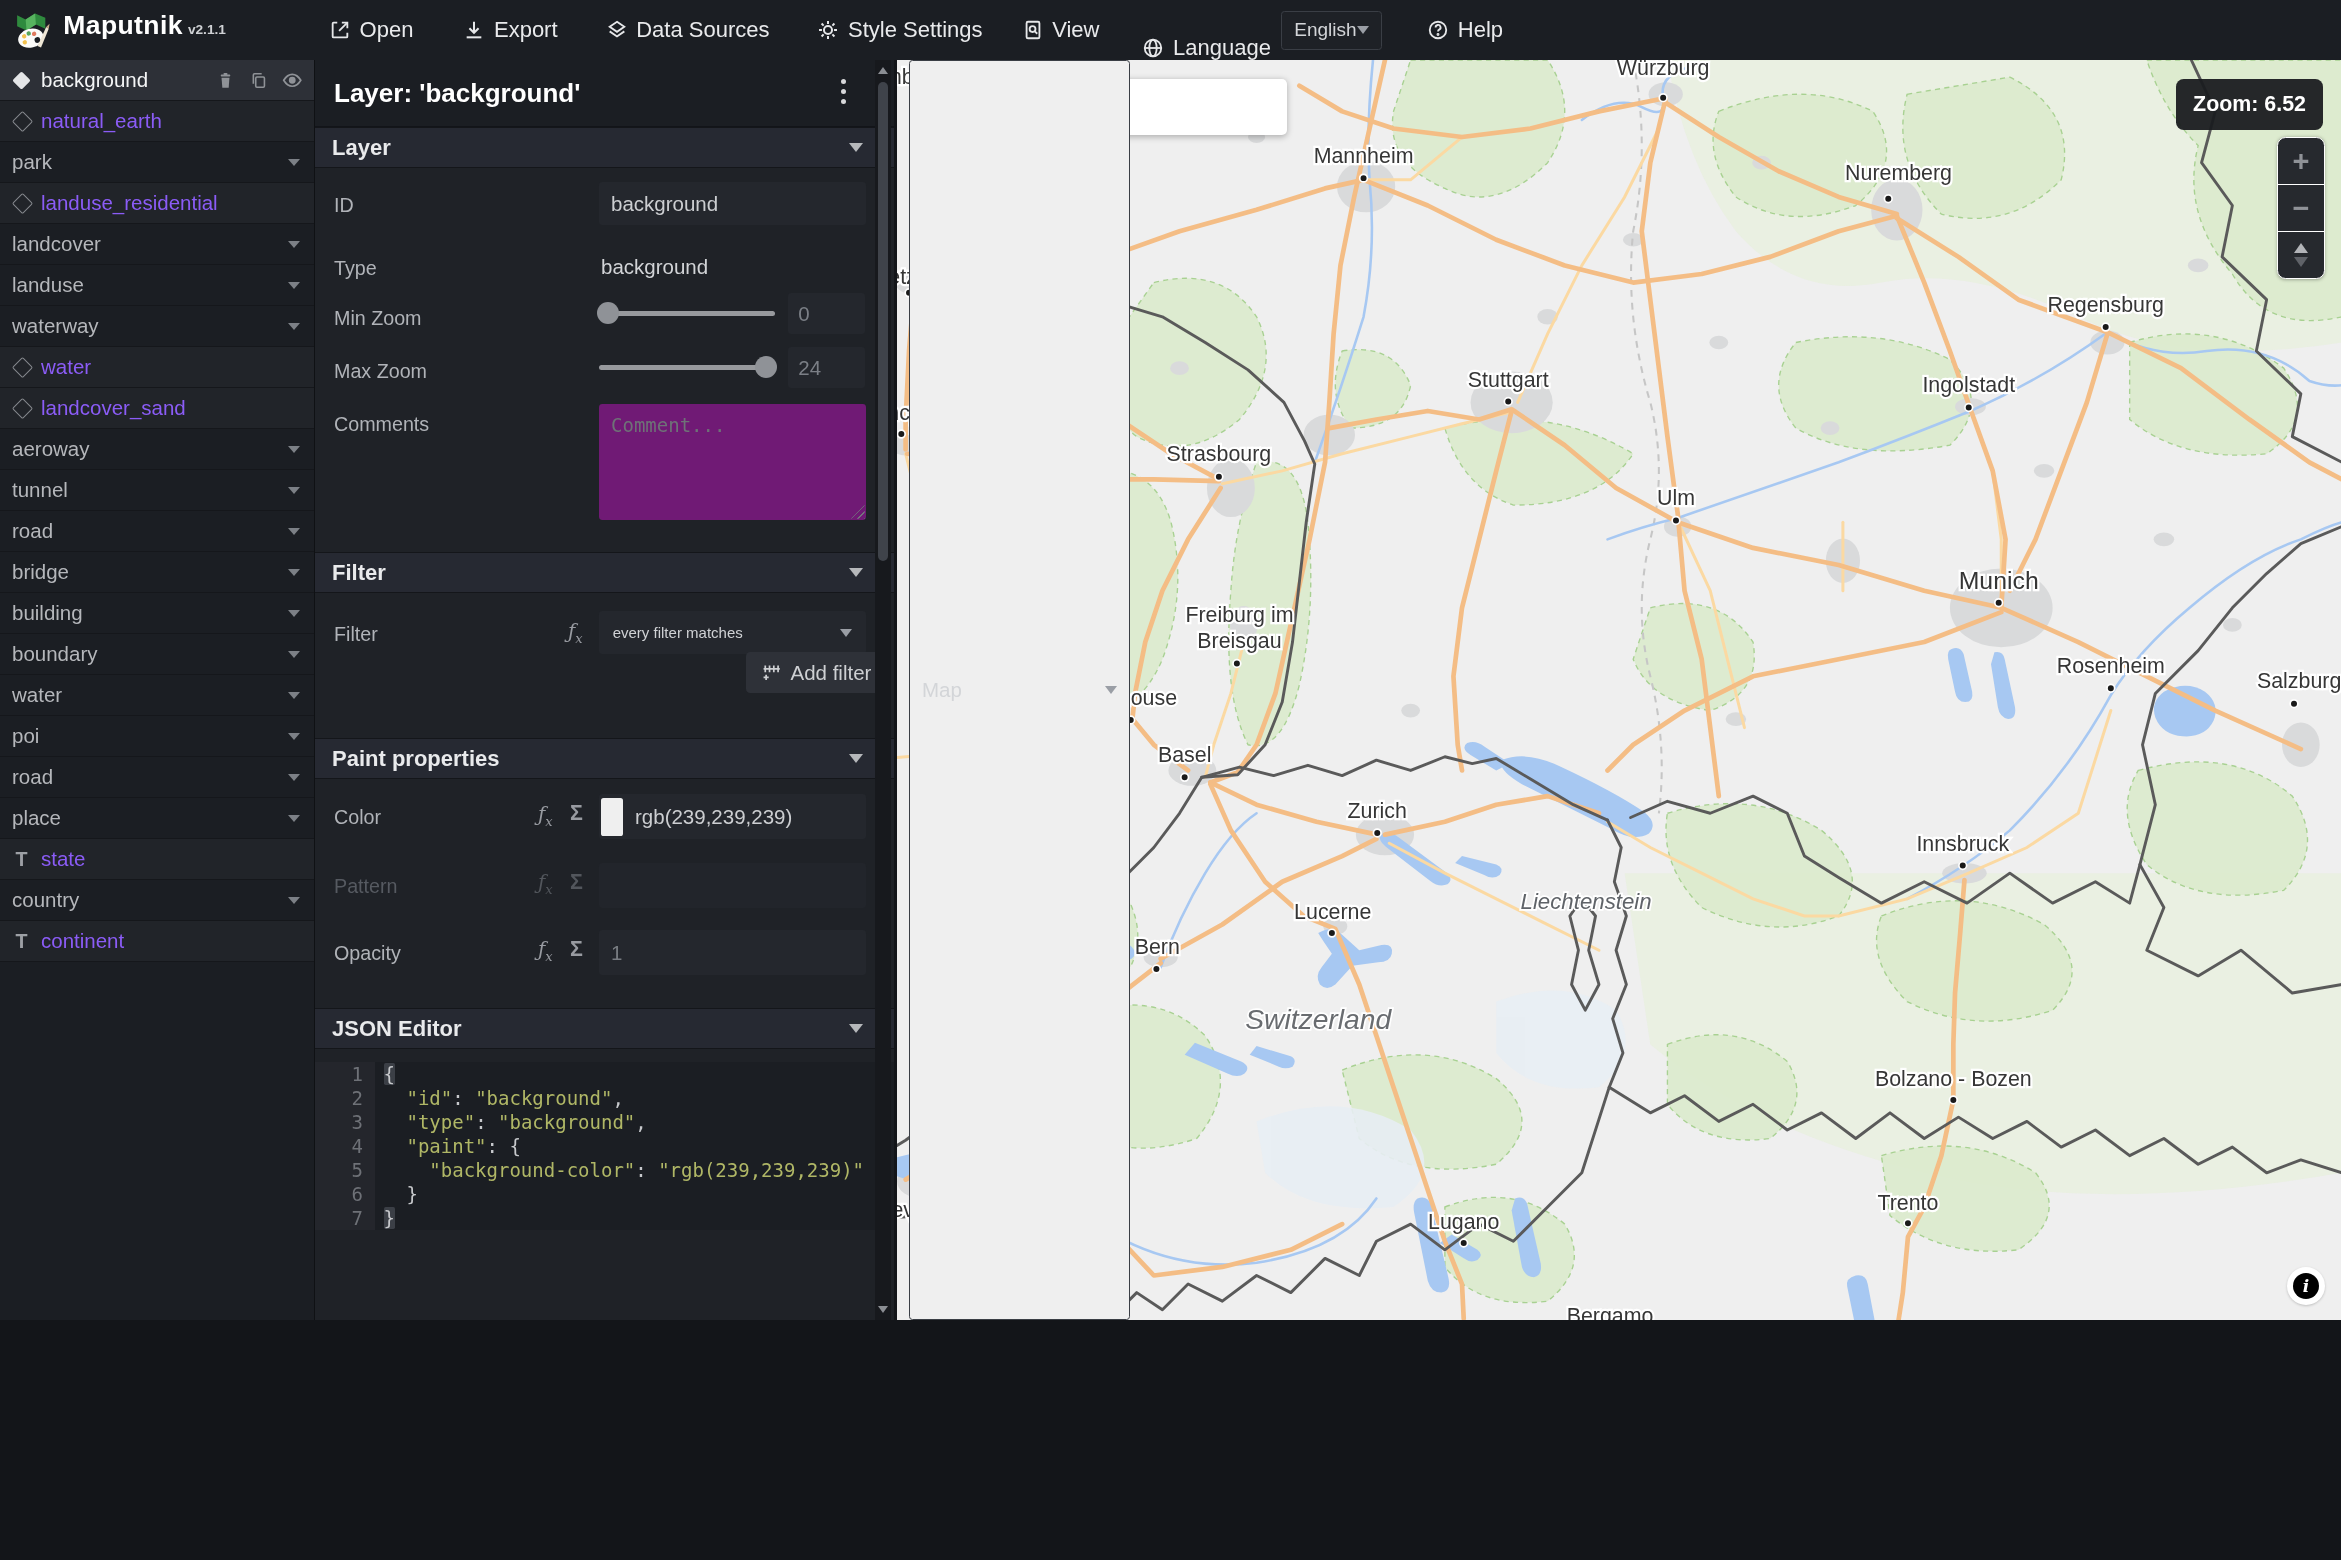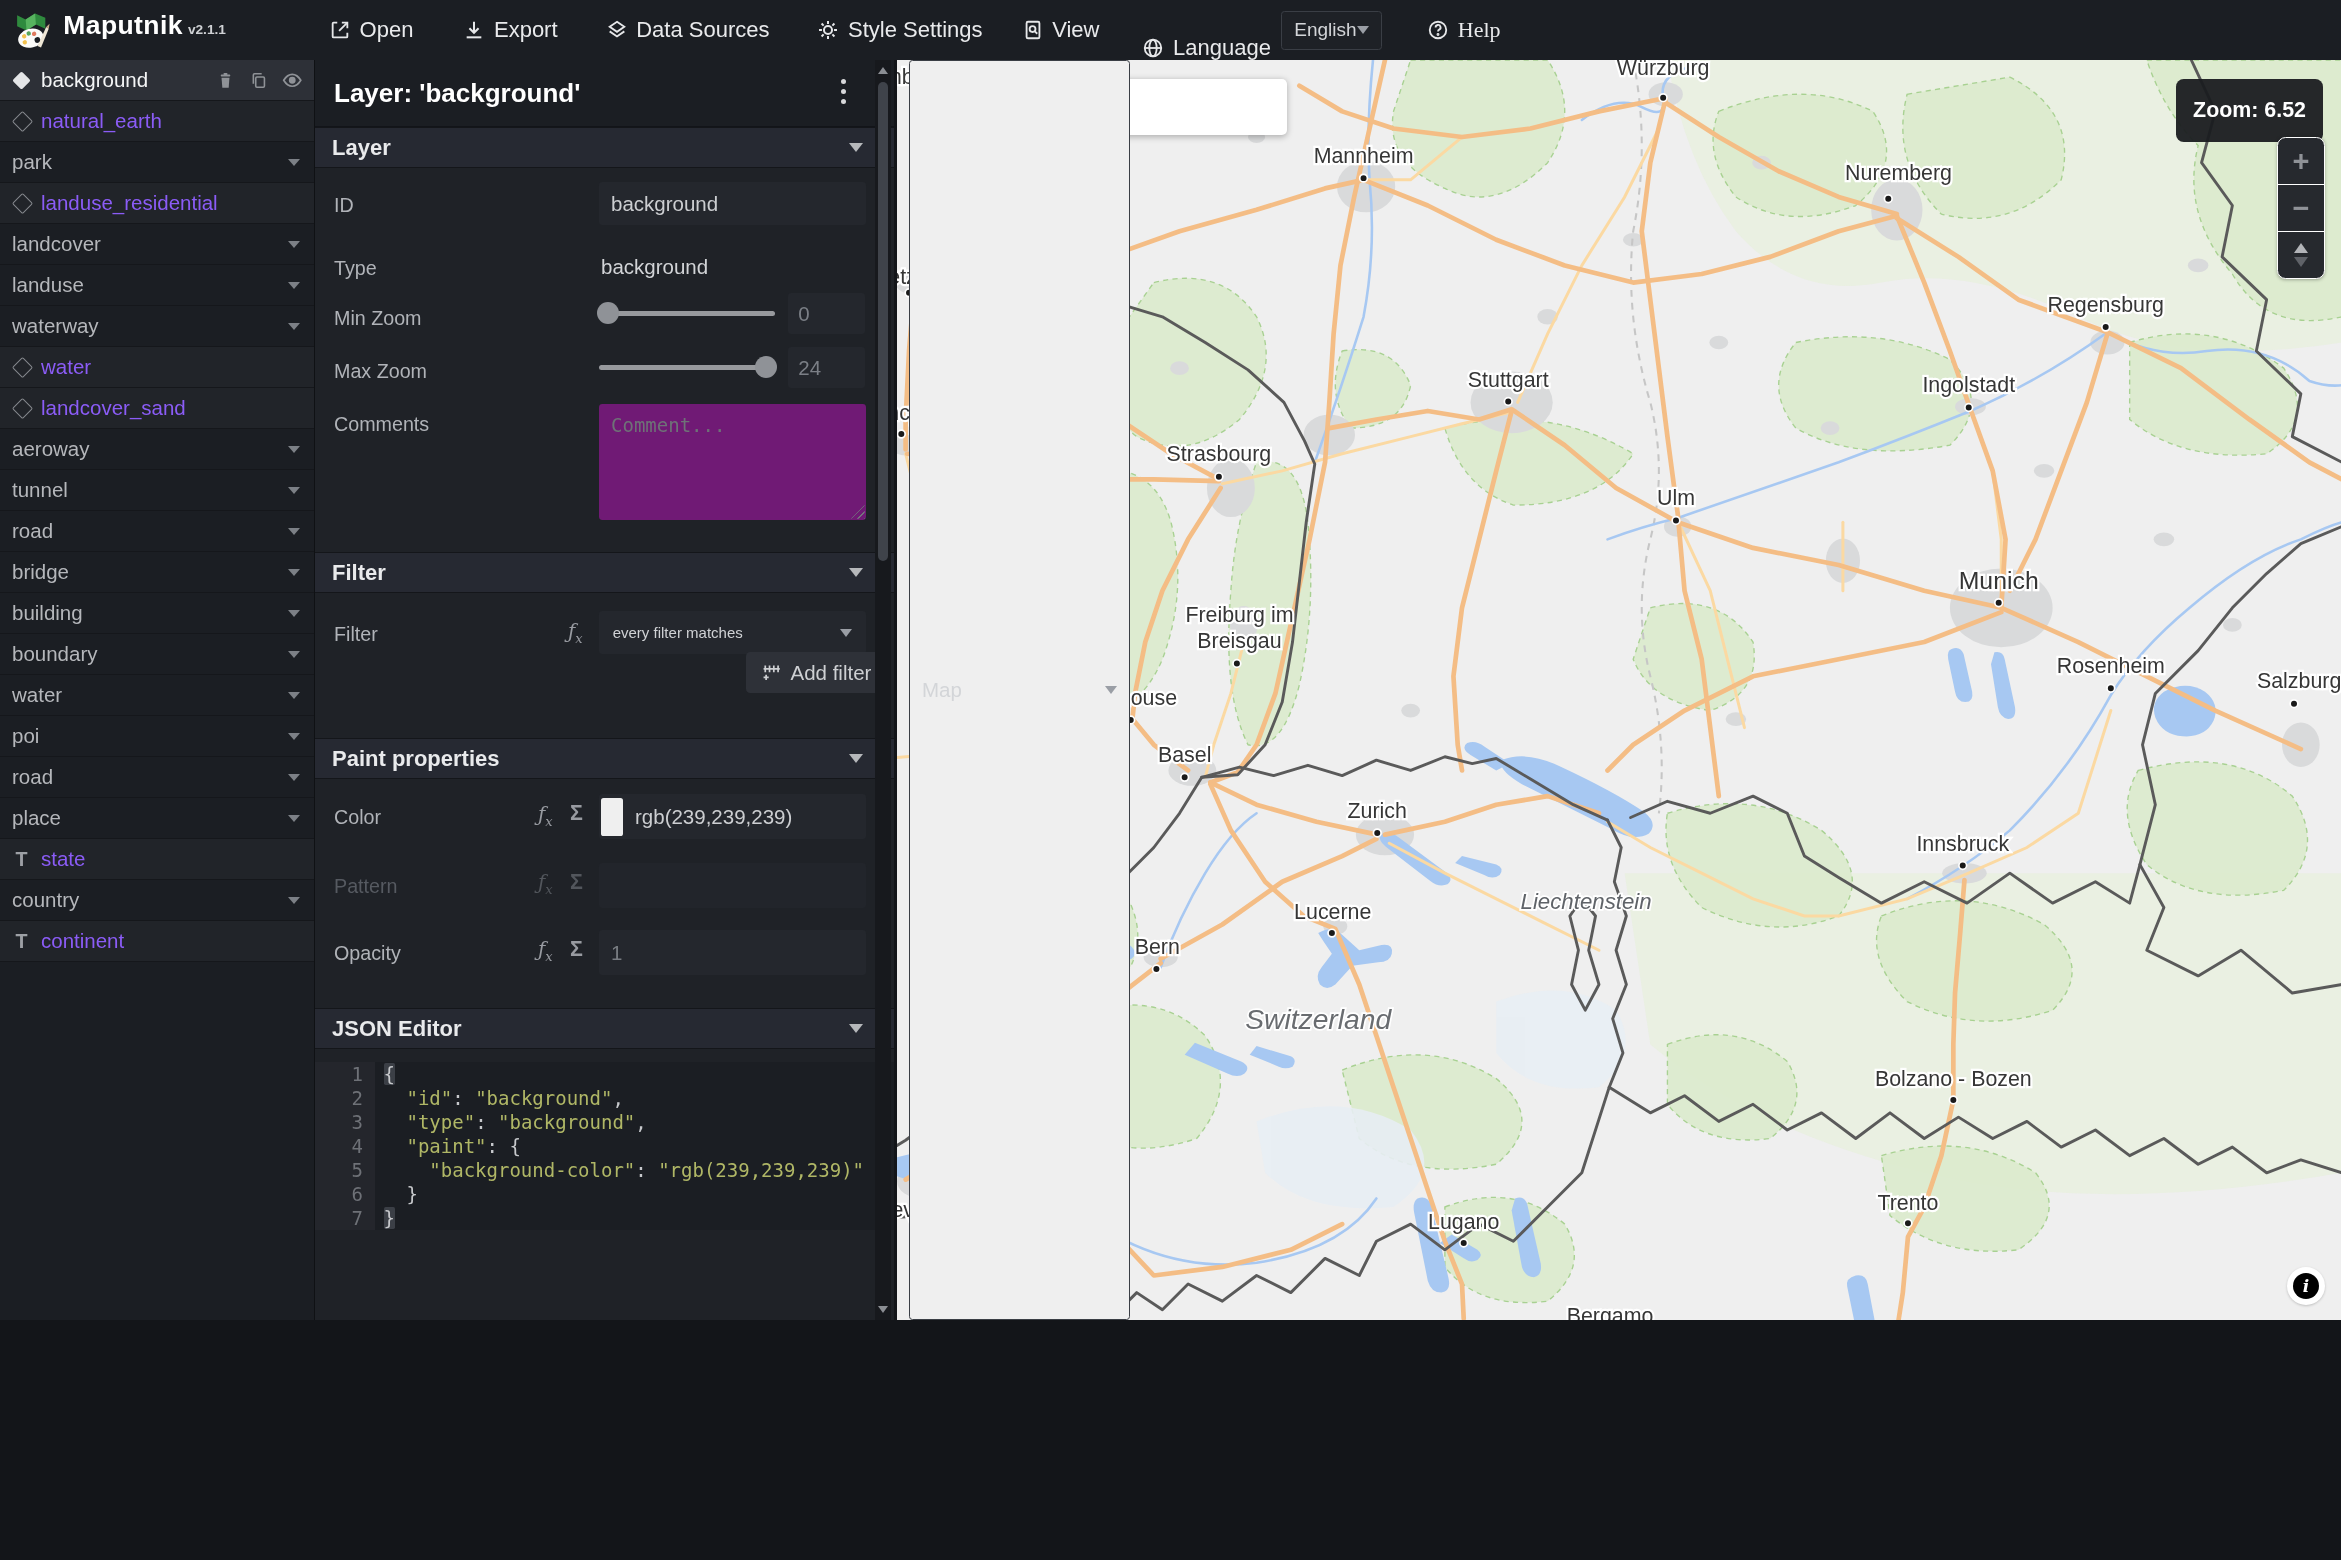--- a/index.html
+++ b/index.html
@@ -8,21 +8,21 @@
 
   
   .topbar{position:absolute;left:0;top:0;width:2342px;height:60px;background:#1b1e23;display:flex;align-items:center;z-index:30;}
   .brand{display:flex;align-items:baseline;margin-left:12px;}
   .brand .logo{align-self:center;width:41px;height:41px;margin-right:10.3px;}
   .brand .name{color:#fff;font-size:26.5px;font-weight:bold;letter-spacing:0.4px;}
   .brand .ver{color:#cfd1d4;font-size:13.7px;font-weight:bold;margin-left:5.1px;}
   .tb-item{display:flex;align-items:center;gap:8.6px;color:#e9eaec;font-size:22px;cursor:pointer;}
   .tb-item svg{display:block;}
   .tb-open{margin-left:103px;} .tb-export{margin-left:50px;} .tb-data{margin-left:48px;}
-  .tb-style{margin-left:48px;} .tb-view{margin-left:39px;} .tb-lang{margin-left:43px;margin-top:36px;} .tb-help{margin-left:45px;font-family:Liberation Serif, serif;}
+  .tb-style{margin-left:48px;} .tb-view{margin-left:39px;} .tb-lang{margin-left:43px;margin-top:36px;} .tb-help{margin-left:45px;}
   .tb-select{display:flex;align-items:center;justify-content:space-between;background:#1e2126;border:1.7px solid #3a3e45;
     border-radius:3.4px;color:#d3d5d8;font-size:20.5px;padding:0 12px;height:43px;box-sizing:border-box;cursor:pointer;}
   .tb-select.map{width:221px;margin-left:12px;}
   .tb-select.lang{width:101px;height:39px;margin-left:10.3px;font-size:19px;}
   .caret{width:0;height:0;border-left:6.8px solid transparent;border-right:6.8px solid transparent;border-top:8.6px solid #9a9ea5;}
 
   
   .sidebar{position:absolute;left:0;top:60px;width:315px;height:1260px;background:#1b1e23;border-right:1.7px solid #0f1114;box-sizing:border-box;}
   .sb-head{display:flex;align-items:center;height:67px;}
   .sb-title{color:#fff;font-size:25px;font-weight:bold;margin-left:17px;flex:0 0 auto;}
@@ -98,21 +98,21 @@
   .ml.city-lg{font-size:29px;}
   .ml.country{font-size:33px;font-style:italic;fill:#696c70;stroke-width:4px;}
   .ml.country-sm{font-size:26px;font-style:italic;fill:#5f6368;stroke-width:4px;}
   .dot{fill:#1a1a1a;stroke:#fff;stroke-width:2px;}
   .searchbox{position:absolute;left:19px;top:19px;width:371px;height:56px;background:#fff;border-radius:5.1px;
     box-shadow:0 1.7px 6.8px rgba(0,0,0,.28);display:flex;align-items:center;z-index:5;}
   .searchbox svg{margin-left:17px;flex:0 0 auto;}
   .searchbox input{border:none;outline:none;background:transparent;font-size:24px;color:#333;margin-left:13.7px;width:282px;font-family:"Liberation Sans",sans-serif;}
   .searchbox input::placeholder{color:#9aa0a6;}
   .zoombadge{position:absolute;right:19px;top:19px;height:43px;background:rgba(26,28,32,.95);border-radius:7.7px;
-    color:#fff;font-size:21.4px;font-weight:bold;display:flex;align-items:center;padding:10px 17px;z-index:5;}
+    color:#fff;font-size:21.4px;font-weight:bold;display:flex;align-items:center;padding:4px 17px;z-index:5;}
   .zoomctrl{position:absolute;right:17px;top:77px;width:46px;border:1.7px solid #fff;border-radius:8.6px;background:#26292e;
     box-shadow:0 0.9px 3.4px rgba(0,0,0,.3);z-index:5;overflow:hidden;}
   .zc-btn{height:46px;display:flex;align-items:center;justify-content:center;color:#8f9297;font-size:29px;font-weight:bold;cursor:pointer;}
   .zc-btn + .zc-btn{border-top:1.7px solid #fff;}
   .pitch{display:flex;flex-direction:column;align-items:center;gap:3.4px;}
   .pitch .t-up{width:0;height:0;border-left:7.7px solid transparent;border-right:7.7px solid transparent;border-bottom:10.3px solid #b2b4b8;}
   .pitch .t-dn{width:0;height:0;border-left:7.7px solid transparent;border-right:7.7px solid transparent;border-top:10.3px solid #5f6268;}
   .attrib{position:absolute;right:17px;bottom:15.4px;width:38px;height:38px;border-radius:50%;background:#fff;display:flex;align-items:center;justify-content:center;z-index:5;cursor:pointer;box-shadow:0 0.9px 2.6px rgba(0,0,0,.2);}
   .attrib .inner{width:26px;height:26px;border-radius:50%;background:#000;color:#fff;display:flex;align-items:center;justify-content:center;
     font-family:"DejaVu Serif",serif;font-weight:bold;font-style:italic;font-size:17px;}

